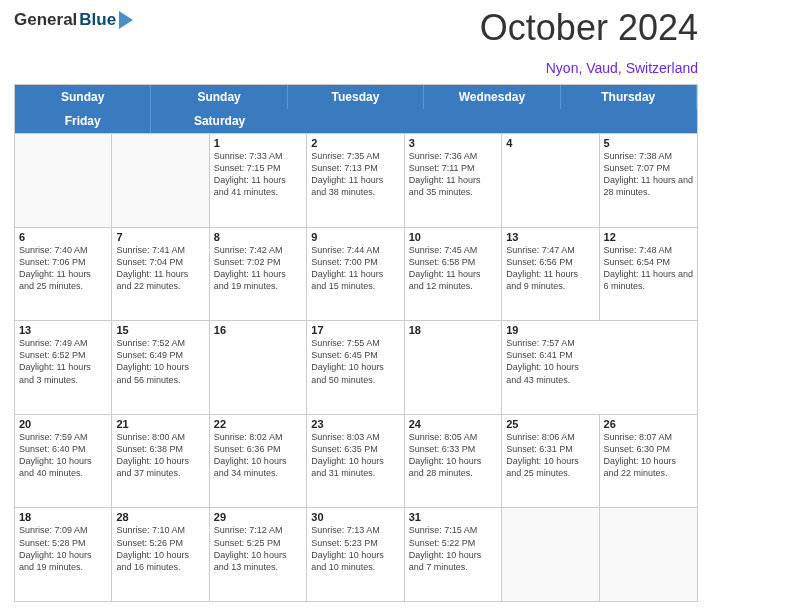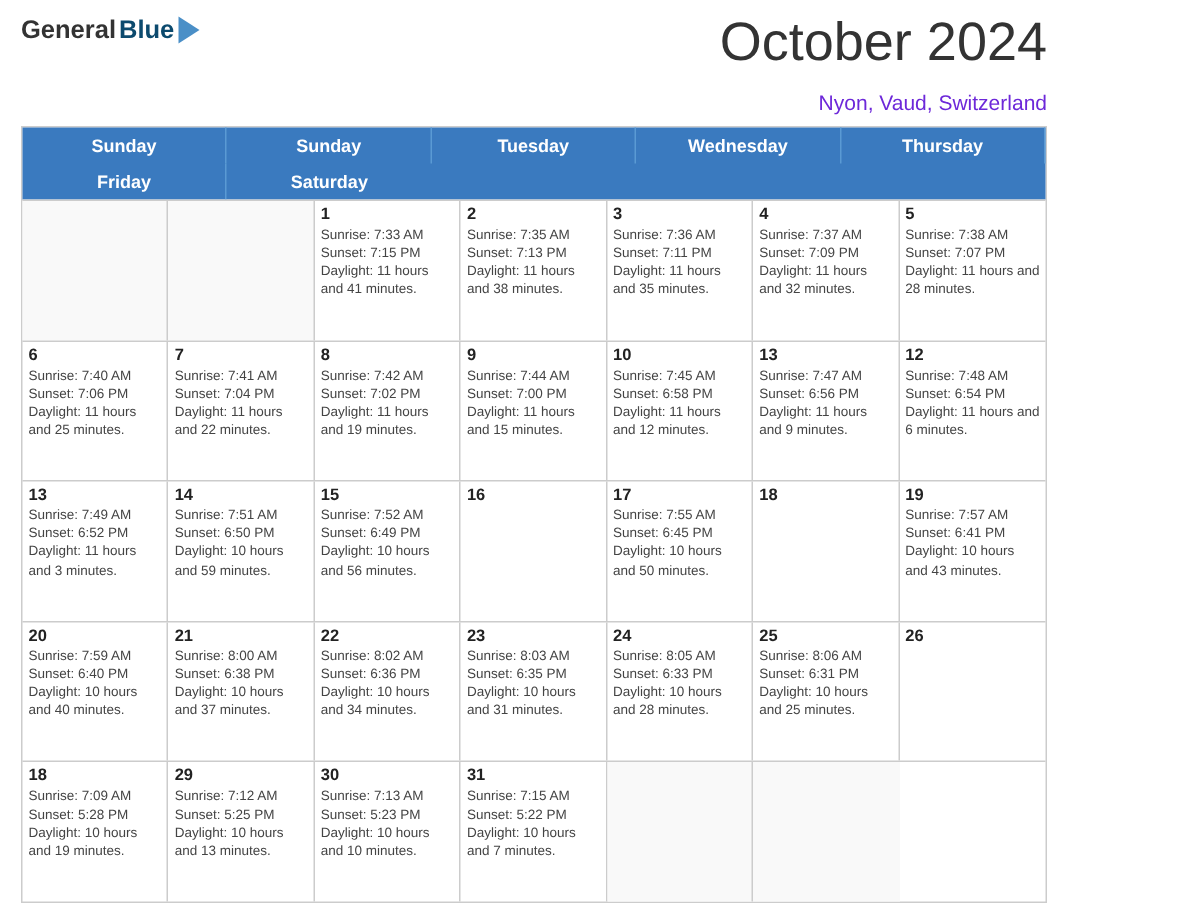--- a/index.html
+++ b/index.html
@@ -166,21 +166,20 @@
           <div class="cal-cell">
             <span class="day-num">2</span>
             <div class="cell-info">Sunrise: 7:35 AM<br>Sunset: 7:13 PM<br>Daylight: 11 hours and 38 minutes.</div>
           </div>
           <div class="cal-cell">
             <span class="day-num">3</span>
             <div class="cell-info">Sunrise: 7:36 AM<br>Sunset: 7:11 PM<br>Daylight: 11 hours and 35 minutes.</div>
           </div>
           <div class="cal-cell">
             <span class="day-num">4</span>
-            <div class="cell-info">Sunrise: 7:37 AM<br>Sunset: 7:09 PM<br>Daylight: 11 hours and 32 minutes.</div>
           </div>
           <div class="cal-cell">
             <span class="day-num">5</span>
             <div class="cell-info">Sunrise: 7:38 AM<br>Sunset: 7:07 PM<br>Daylight: 11 hours and 28 minutes.</div>
           </div>
         </div>
         <div class="cal-row">
           <div class="cal-cell">
             <span class="day-num">6</span>
             <div class="cell-info">Sunrise: 7:40 AM<br>Sunset: 7:06 PM<br>Daylight: 11 hours and 25 minutes.</div>
@@ -209,24 +208,20 @@
             <span class="day-num">12</span>
             <div class="cell-info">Sunrise: 7:48 AM<br>Sunset: 6:54 PM<br>Daylight: 11 hours and 6 minutes.</div>
           </div>
         </div>
         <div class="cal-row">
           <div class="cal-cell">
             <span class="day-num">13</span>
             <div class="cell-info">Sunrise: 7:49 AM<br>Sunset: 6:52 PM<br>Daylight: 11 hours and 3 minutes.</div>
           </div>
           <div class="cal-cell">
-            <span class="day-num">14</span>
-            <div class="cell-info">Sunrise: 7:51 AM<br>Sunset: 6:50 PM<br>Daylight: 10 hours and 59 minutes.</div>
-          </div>
-          <div class="cal-cell">
             <span class="day-num">15</span>
             <div class="cell-info">Sunrise: 7:52 AM<br>Sunset: 6:49 PM<br>Daylight: 10 hours and 56 minutes.</div>
           </div>
           <div class="cal-cell">
             <span class="day-num">16</span>
           </div>
           <div class="cal-cell">
             <span class="day-num">17</span>
             <div class="cell-info">Sunrise: 7:55 AM<br>Sunset: 6:45 PM<br>Daylight: 10 hours and 50 minutes.</div>
           </div>
@@ -258,26 +253,31 @@
           <div class="cal-cell">
             <span class="day-num">24</span>
             <div class="cell-info">Sunrise: 8:05 AM<br>Sunset: 6:33 PM<br>Daylight: 10 hours and 28 minutes.</div>
           </div>
           <div class="cal-cell">
             <span class="day-num">25</span>
             <div class="cell-info">Sunrise: 8:06 AM<br>Sunset: 6:31 PM<br>Daylight: 10 hours and 25 minutes.</div>
           </div>
           <div class="cal-cell">
             <span class="day-num">26</span>
+            <div class="cell-info">Sunrise: 8:07 AM<br>Sunset: 6:30 PM<br>Daylight: 10 hours and 22 minutes.</div>
           </div>
         </div>
         <div class="cal-row">
           <div class="cal-cell">
             <span class="day-num">18</span>
             <div class="cell-info">Sunrise: 7:09 AM<br>Sunset: 5:28 PM<br>Daylight: 10 hours and 19 minutes.</div>
+          </div>
+          <div class="cal-cell">
+            <span class="day-num">28</span>
+            <div class="cell-info">Sunrise: 7:10 AM<br>Sunset: 5:26 PM<br>Daylight: 10 hours and 16 minutes.</div>
           </div>
           <div class="cal-cell">
             <span class="day-num">29</span>
             <div class="cell-info">Sunrise: 7:12 AM<br>Sunset: 5:25 PM<br>Daylight: 10 hours and 13 minutes.</div>
           </div>
           <div class="cal-cell">
             <span class="day-num">30</span>
             <div class="cell-info">Sunrise: 7:13 AM<br>Sunset: 5:23 PM<br>Daylight: 10 hours and 10 minutes.</div>
           </div>
           <div class="cal-cell">

